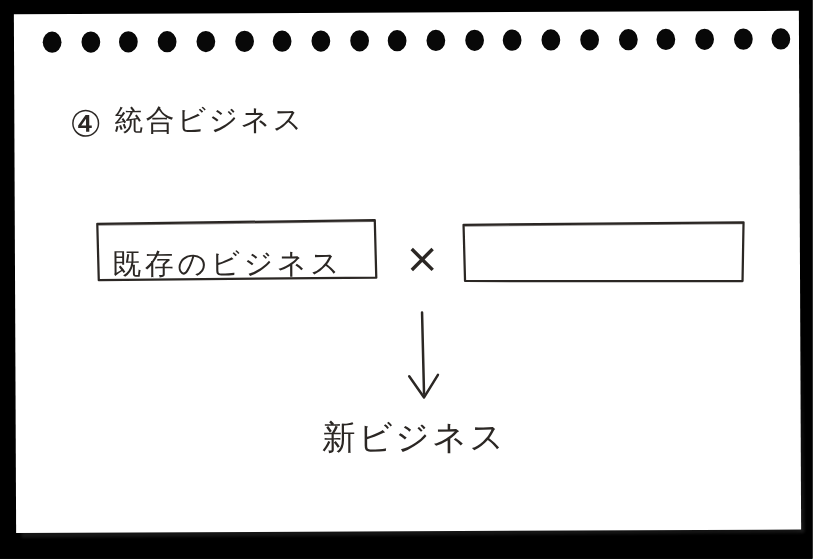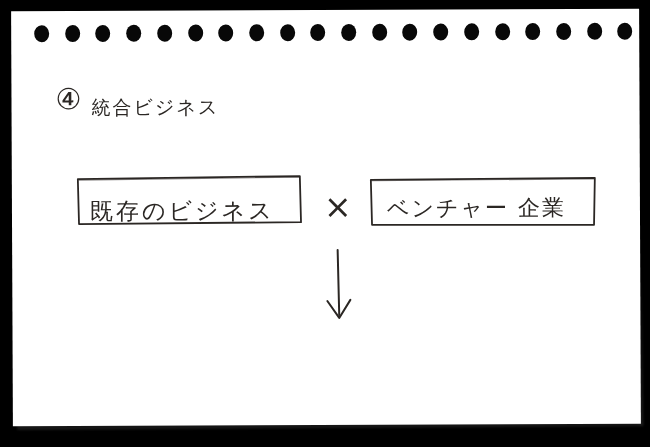--- a/index.html
+++ b/index.html
@@ -78,23 +78,22 @@
   .hw {
     position: absolute;
     color: #2b2724;
     font-family: "DejaVu Sans", sans-serif;
     white-space: nowrap;
     user-select: none;
   }
   #title-text {
     left: 80px;
     top: 70px;
-    font-size: 19px;
+    font-size: 23px;
     letter-spacing: 2px;
-    margin-top: 14px;
   }
   #circle-num {
     left: 44px;
     top: 71px;
     font-size: 29px;
   }
   #box-left-text {
     left: 78px;
     top: 185px;
     font-size: 23px;
@@ -170,18 +169,18 @@
         <g>
           <path class="ink-stroke" stroke-width="2.0" d="M325.5,240 L326.8,305"></path>
           <path class="ink-stroke" stroke-width="2.0" d="M315,291 L326.8,308 L338,290"></path>
         </g>
       </svg>
 
       <div class="hw" id="box-left-text">既存のビジネス</div>
 
       <div class="hw" id="times-symbol">×</div>
 
-      <div class="hw" id="box-right-text">ベンチャー 企業</div>
 
+      <div class="hw" id="result-text">新ビジネス</div>
 
     </div>
   </div>
 </div>
 
 </body></html>

